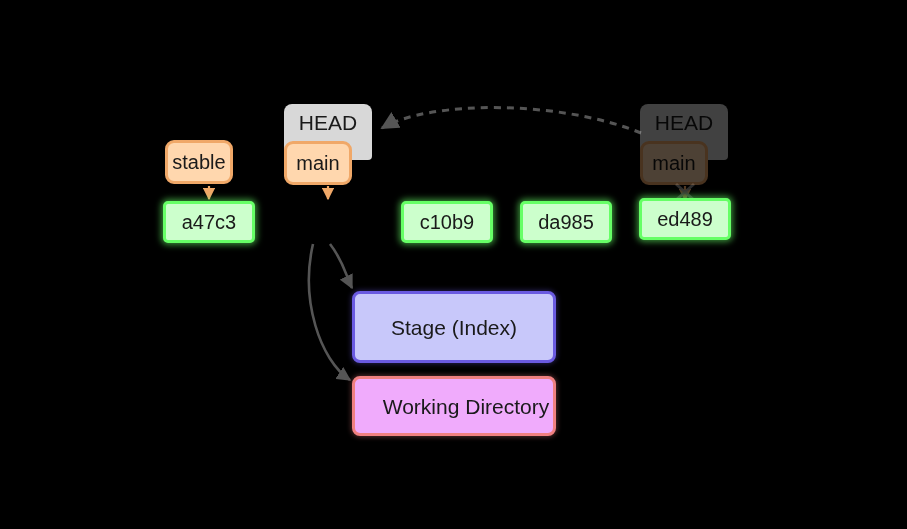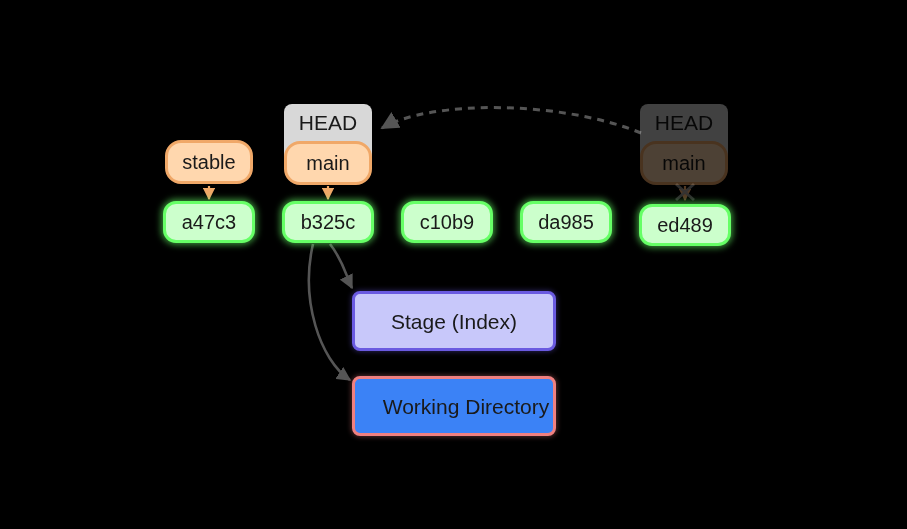--- a/index.html
+++ b/index.html
@@ -25,48 +25,48 @@
     pointer-events: none;
   }
 
   
   .node {
     position: absolute;
     box-sizing: border-box;
     display: flex;
     align-items: center;
     justify-content: center;
-    border-radius: 13px;
+    border-radius: 5px;
     border-style: solid;
     border-width: 3px;
     white-space: nowrap;
     line-height: 1;
   }
 
   
   .commit {
     width: 92px;
     height: 42px;
     background: #ccffcc;
     border-color: #66ff66;
     color: #1a1a1a;
     font-size: 20px;
     box-shadow: 0 0 6px 2px rgba(102,255,102,0.55);
     z-index: 4;
   }
 
   
   .branch {
-    width: 88px;
+    width: 68px;
     height: 44px;
     background: #ffd7ae;
     border-color: #f0a868;
     color: #1a1a1a;
     font-size: 20px;
-    border-radius: 16px;
+    border-radius: 9px;
     z-index: 3;
   }
 
   
   .head {
     width: 88px;
     height: 56px;
     background: #d8d8d8;
     border: none;
     color: #1a1a1a;
@@ -83,31 +83,31 @@
   }
 
   
   .panel {
     border-radius: 8px;
     font-size: 21px;
     color: #1a1a1a;
   }
   .panel-stage {
     width: 204px;
-    height: 60px;
+    height: 72px;
     background: #c8c8fa;
     border-color: #6a5ae0;
     border-width: 3px;
     box-shadow: 0 0 5px 1px rgba(106,90,224,0.35);
     align-items: center;
   }
   .panel-workdir {
     width: 204px;
     height: 60px;
-    background: #3b82f6;
+    background: #f0abfc;
     border-color: #f08080;
     border-width: 3px;
     box-shadow: 0 0 5px 1px rgba(240,128,128,0.35);
     padding-left: 24px;
   }
 </style>
 </head>
 <body>
 
 <div id="stage">
@@ -175,33 +175,30 @@
     </div>
     <div class="node branch" style="left:640px; top:141px;">
       <span>main</span>
     </div>
   </div>
 
   <div class="node commit" style="left:163px; top:201px;">
     <span>a47c3</span>
   </div>
 
-  <div class="node commit" style="left:282px; top:201px;">
-    <span>b325c</span>
-  </div>
 
   <div class="node commit" style="left:401px; top:201px;text-align:right;">
     <span>c10b9</span>
   </div>
 
   <div class="node commit" style="left:520px; top:201px;align-items:center;">
     <span>da985</span>
   </div>
 
-  <div class="node commit" style="left:639px; top:204px;">
+  <div class="node commit" style="left:639px; top:198px;">
     <span>ed489</span>
   </div>
 
   <div class="node panel panel-stage" style="left:352px; top:291px;">
     <span>Stage (Index)</span>
   </div>
 
   <div class="node panel panel-workdir" style="left:352px; top:376px;">
     <span>Working Directory</span>
   </div>

